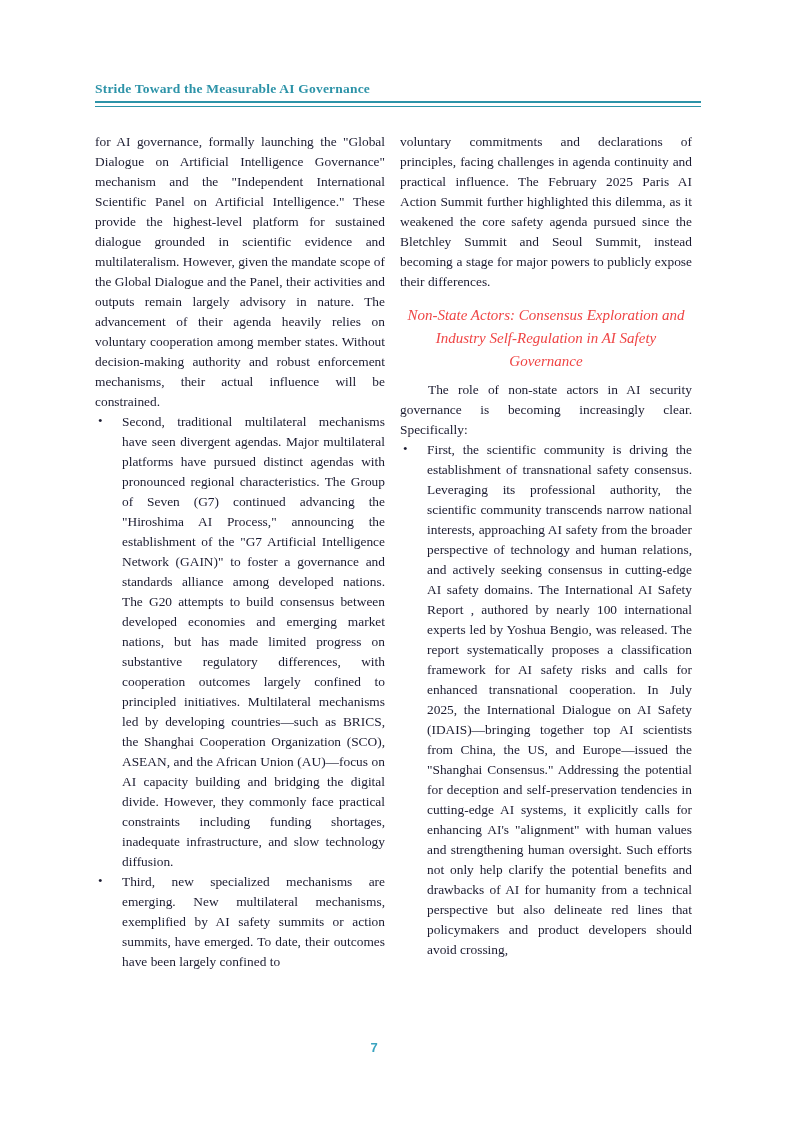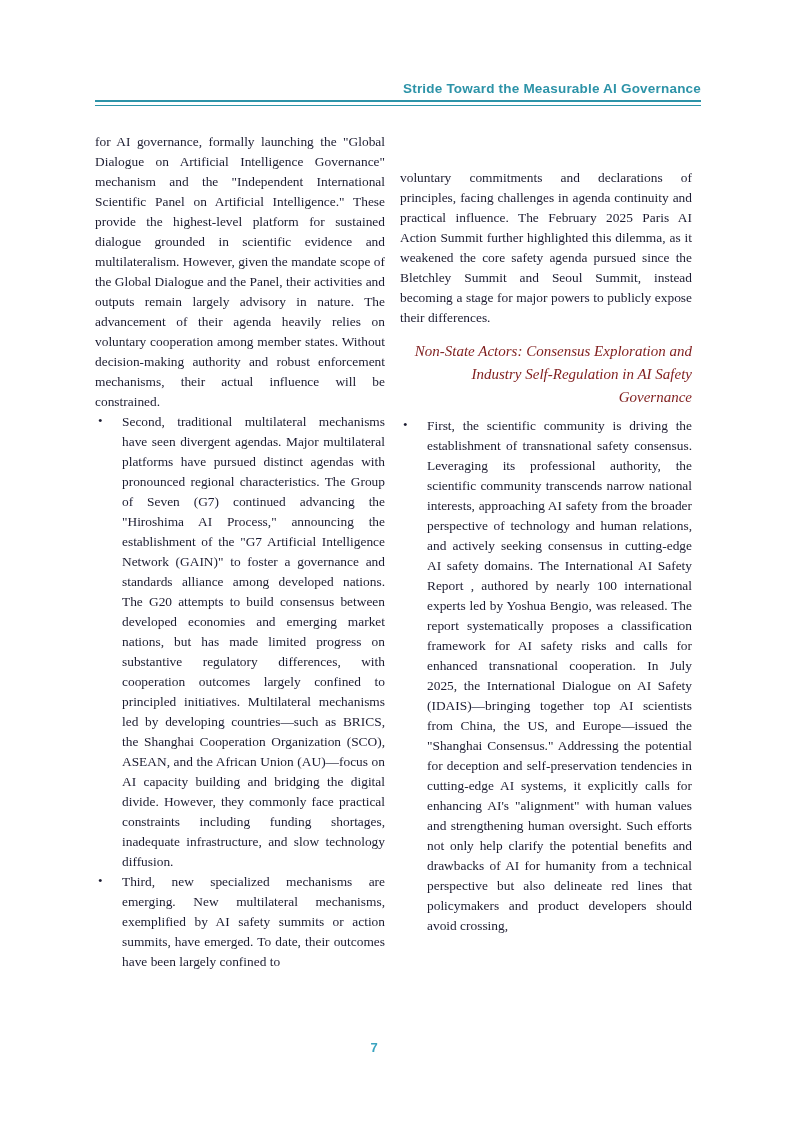--- a/index.html
+++ b/index.html
@@ -11,22 +11,22 @@
     overflow: hidden;
     font-family: "Liberation Serif", serif;
   }
   .doc-header {
     position: absolute;
     top: 81px;
     left: 95px;
     width: 606px;
   }
   .header-title {
-    text-align: right;
-    font-family: Liberation Sans, sans-serif;
+    text-align: left;
+    font-family: Liberation Serif, serif;
     font-weight: 700;
     font-size: 13.5px;
     color: #2d93a8;
     letter-spacing: 0.2px;
   }
   .header-rule {
     margin-top: 4px;
     height: 3px;
     border-top: 2.5px solid #2d93a8;
     border-bottom: 1.5px solid #2d93a8;
@@ -38,21 +38,21 @@
     display: flex;
     gap: 15px;
   }
   .col {
     font-size: 13.4px;
     line-height: 20px;
     color: #1b1b30;
     text-align: justify;
   }
   .col-left  { width: 290px; }
-  .col-right { width: 292px; margin-top: 36px; }
+  .col-right { width: 292px; }
   .col p { margin: 0; }
   .cont { margin-left: 27px; }
   .bullet {
     position: relative;
     padding-left: 27px;
   }
   .bullet .marker {
     position: absolute;
     left: 3px;
     top: -1px;
@@ -60,22 +60,22 @@
     color: #1b1b30;
   }
   .bullet b { font-weight: 400; }
   .section-heading {
     margin: 12px 0 7px 0;
     font-family: "Liberation Serif", serif;
     font-style: italic;
     font-weight: 400;
     font-size: 15px;
     line-height: 23px;
-    color: #7f1d1d;
-    text-align: right;
+    color: #ef4444;
+    text-align: center;
   }
   .indent-first { text-indent: 28px; }
   .page-number {
     position: absolute;
     top: 1040px;
     left: 0;
     width: 748px;
     text-align: center;
     font-family: "Liberation Sans", sans-serif;
     font-weight: 700;
@@ -107,20 +107,21 @@
         <span class="marker">•</span>
         <p><b>Third, new specialized mechanisms are emerging.</b><span> New multilateral mechanisms, exemplified by AI safety summits or action summits, have emerged. To date, their outcomes have been largely confined to</span></p>
       </div>
     </section>
 
     <section class="col col-right">
       <p class="cont">voluntary commitments and declarations of principles, facing challenges in agenda continuity and practical influence. The February 2025 Paris AI Action Summit further highlighted this dilemma, as it weakened the core safety agenda pursued since the Bletchley Summit and Seoul Summit, instead becoming a stage for major powers to publicly expose their differences.</p>
 
       <h2 class="section-heading">Non-State Actors: Consensus Exploration and Industry Self-Regulation in AI Safety Governance</h2>
 
+      <p class="indent-first">The role of non-state actors in AI security governance is becoming increasingly clear. Specifically:</p>
 
       <div class="bullet">
         <span class="marker">•</span>
         <p><b>First, the scientific community is driving the establishment of transnational safety consensus.</b><span> Leveraging its professional authority, the scientific community transcends narrow national interests, approaching AI safety from the broader perspective of technology and human relations, and actively seeking consensus in cutting-edge AI safety domains. The International AI Safety Report , authored by nearly 100 international experts led by Yoshua Bengio, was released. The report systematically proposes a classification framework for AI safety risks and calls for enhanced transnational cooperation. In July 2025, the International Dialogue on AI Safety (IDAIS)—bringing together top AI scientists from China, the US, and Europe—issued the "Shanghai Consensus." Addressing the potential for deception and self-preservation tendencies in cutting-edge AI systems, it explicitly calls for enhancing AI's "alignment" with human values and strengthening human oversight. Such efforts not only help clarify the potential benefits and drawbacks of AI for humanity from a technical perspective but also delineate red lines that policymakers and product developers should avoid crossing,</span></p>
       </div>
     </section>
 
   </main>
 
   <footer>

